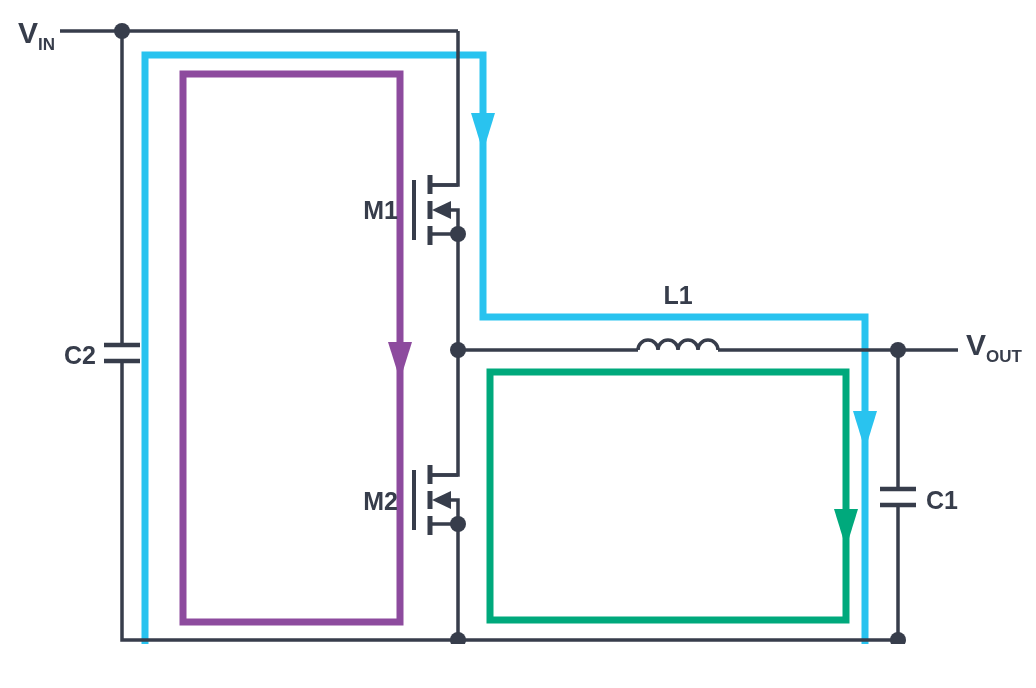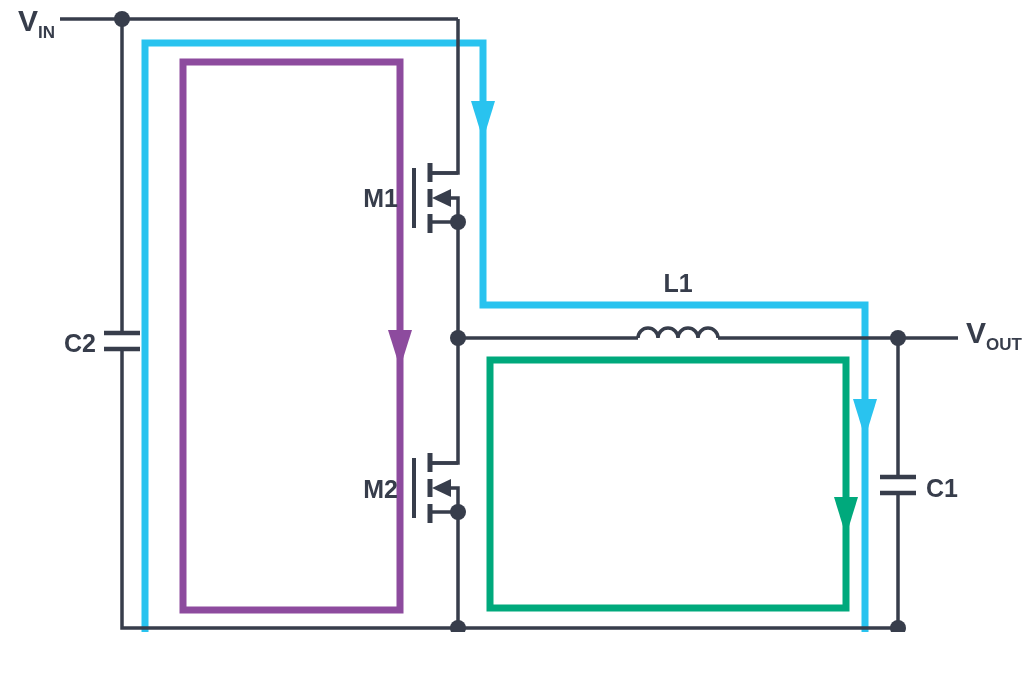--- a/index.html
+++ b/index.html
@@ -7,20 +7,21 @@
     padding: 0;
     background: #ffffff;
   }
   #canvas {
     position: relative;
     width: 1036px;
     height: 632px;
     background: #ffffff;
     overflow: hidden;
     font-family: "Liberation Sans", sans-serif;
+    margin-top: 12px;
   }
   svg { display: block; }
   text {
     font-family: "Liberation Sans", sans-serif;
     font-weight: bold;
   }
   .wm-text {
     font-family: "DejaVu Serif", serif;
     font-style: italic;
     font-weight: bold;

